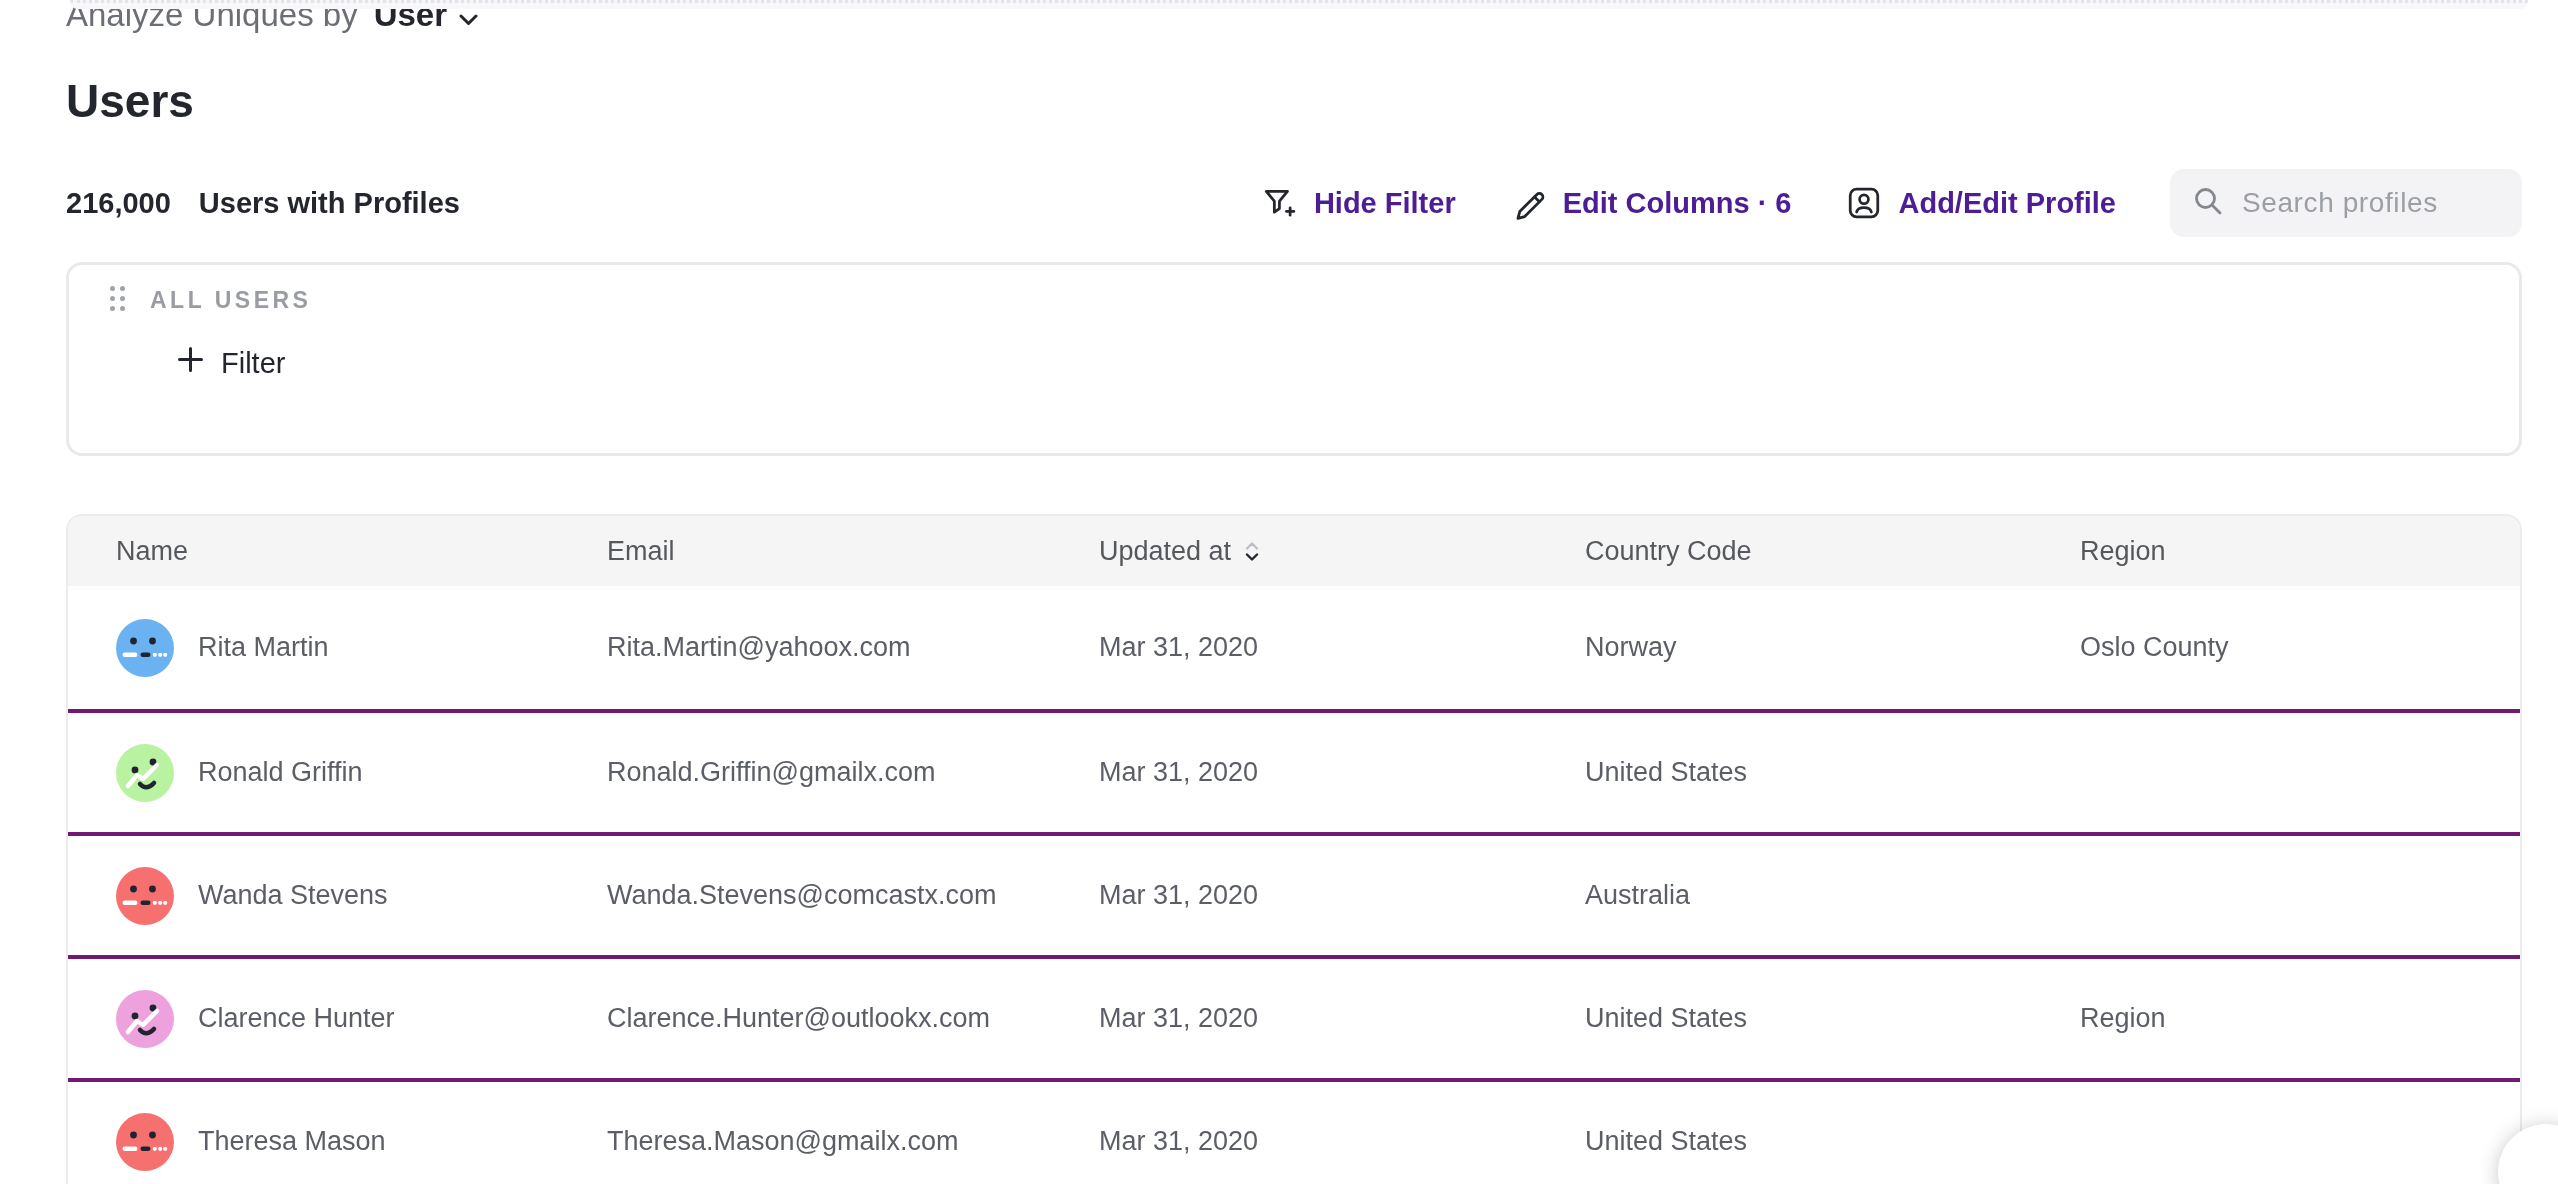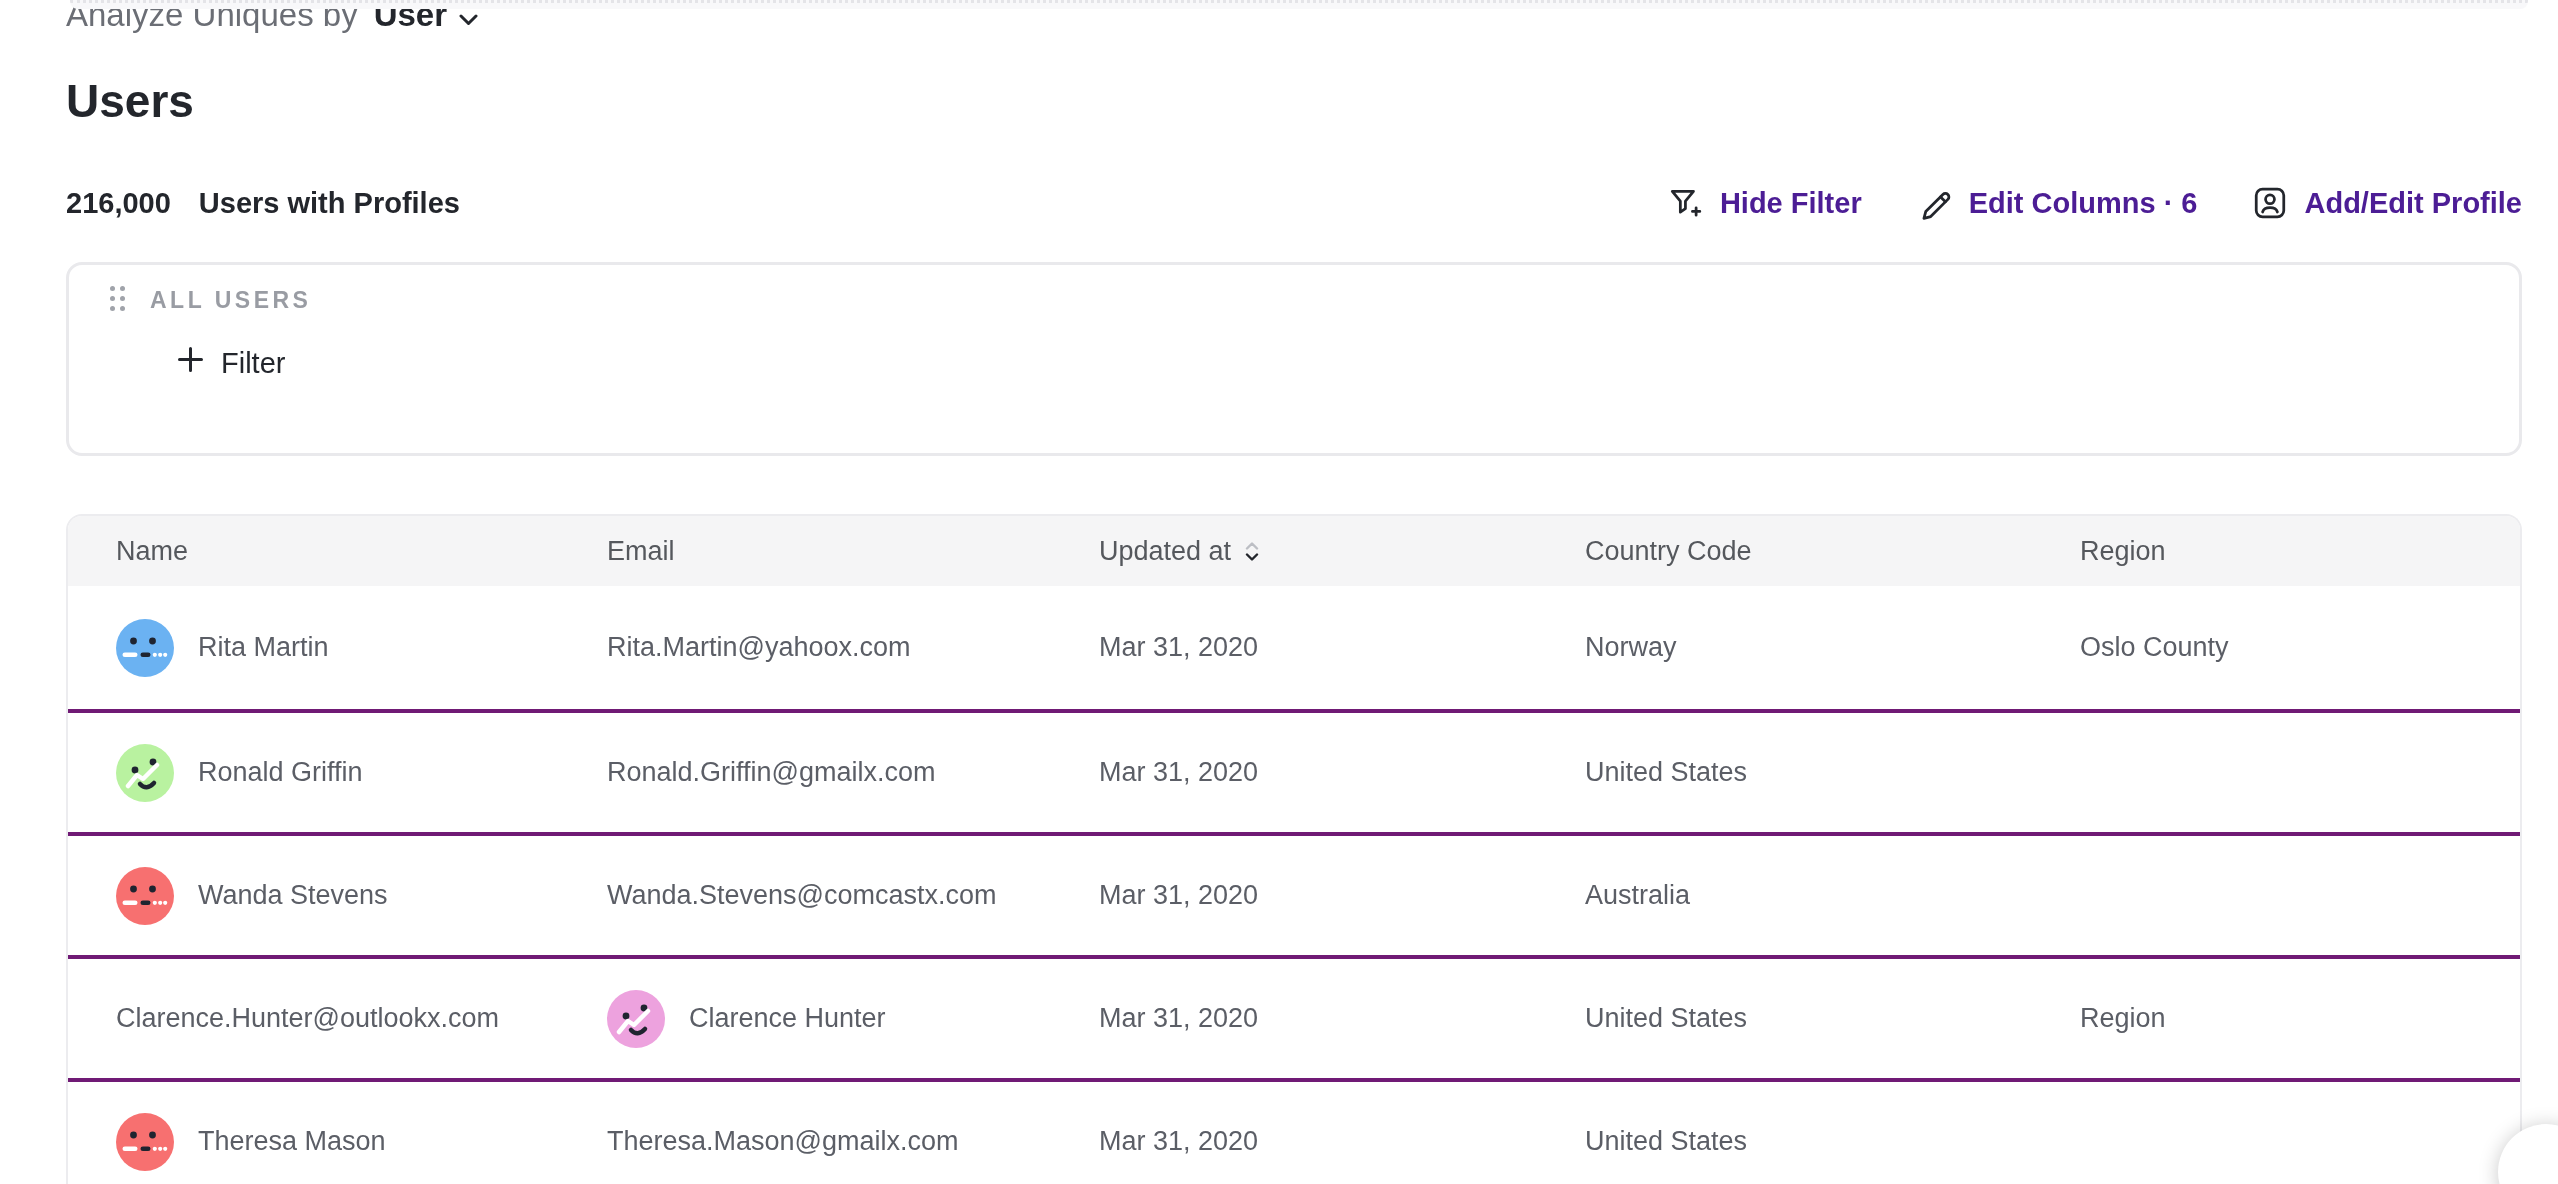--- a/index.html
+++ b/index.html
@@ -130,20 +130,29 @@
         <span>
           <svg width="36" height="36" viewBox="0 0 34 34" fill="none" stroke="#23262c" stroke-width="2.6" stroke-linecap="round" stroke-linejoin="round">
             <rect x="4" y="4" width="26" height="26" rx="6"></rect>
             <circle cx="17" cy="13.5" r="4.2"></circle>
             <path d="M10 25.5 c1.6-5.4 12.4-5.4 14 0"></path>
           </svg>
         </span>
         <span>Add/Edit Profile</span>
       </div>
 
+      <div class="search-box">
+        <span>
+          <svg width="32" height="32" viewBox="0 0 32 32" fill="none" stroke="#84878e" stroke-width="2.8" stroke-linecap="round">
+            <circle cx="13.5" cy="13.5" r="9"></circle>
+            <path d="M20.5 20.5 L28 28"></path>
+          </svg>
+        </span>
+        <input type="text" placeholder="Search profiles" style="">
+      </div>
 
     </div>
   </div>
 
   <div class="filter-card">
     <div class="filter-card-header">
       <span>
         <svg width="17" height="27" viewBox="0 0 17 27">
           <g fill="#a0a3aa">
             <circle cx="3.5" cy="3.5" r="2.5"></circle>
@@ -240,32 +249,32 @@
             </span>
       <span>Wanda Stevens</span>
     </div>
     <div class="cell">Wanda.Stevens@comcastx.com</div>
     <div class="cell">Mar 31, 2020</div>
     <div class="cell">Australia</div>
     <div class="cell"></div>
   </div>
 
   <div class="trow">
-    <div class="cell">Clarence.Hunter@outlookx.com</div>
     <div class="cell name-cell">
       <span class="avatar" style="background: rgb(237, 162, 222);">
               <svg viewBox="0 0 58 58">
                 <circle cx="19" cy="26" r="3.4" fill="#1f2430"></circle>
                 <circle cx="37" cy="18" r="3.4" fill="#1f2430"></circle>
                 <polyline points="12,42 21,31 27,35 41,21" stroke="#ffffff" stroke-width="4.5" fill="none" stroke-linecap="round" stroke-linejoin="round"></polyline>
                 <path d="M24 40 Q30.5 47 38 39" stroke="#1f2430" stroke-width="4.5" fill="none" stroke-linecap="round"></path>
               </svg>
             </span>
       <span>Clarence Hunter</span>
     </div>
+    <div class="cell">Clarence.Hunter@outlookx.com</div>
     <div class="cell">Mar 31, 2020</div>
     <div class="cell">United States</div>
     <div class="cell">Region</div>
   </div>
 
   <div class="trow">
     <div class="cell name-cell">
       <span class="avatar" style="background: rgb(247, 112, 112);">
               <svg viewBox="0 0 58 58">
                 <circle cx="17.5" cy="22" r="3.4" fill="#1f2430"></circle>

